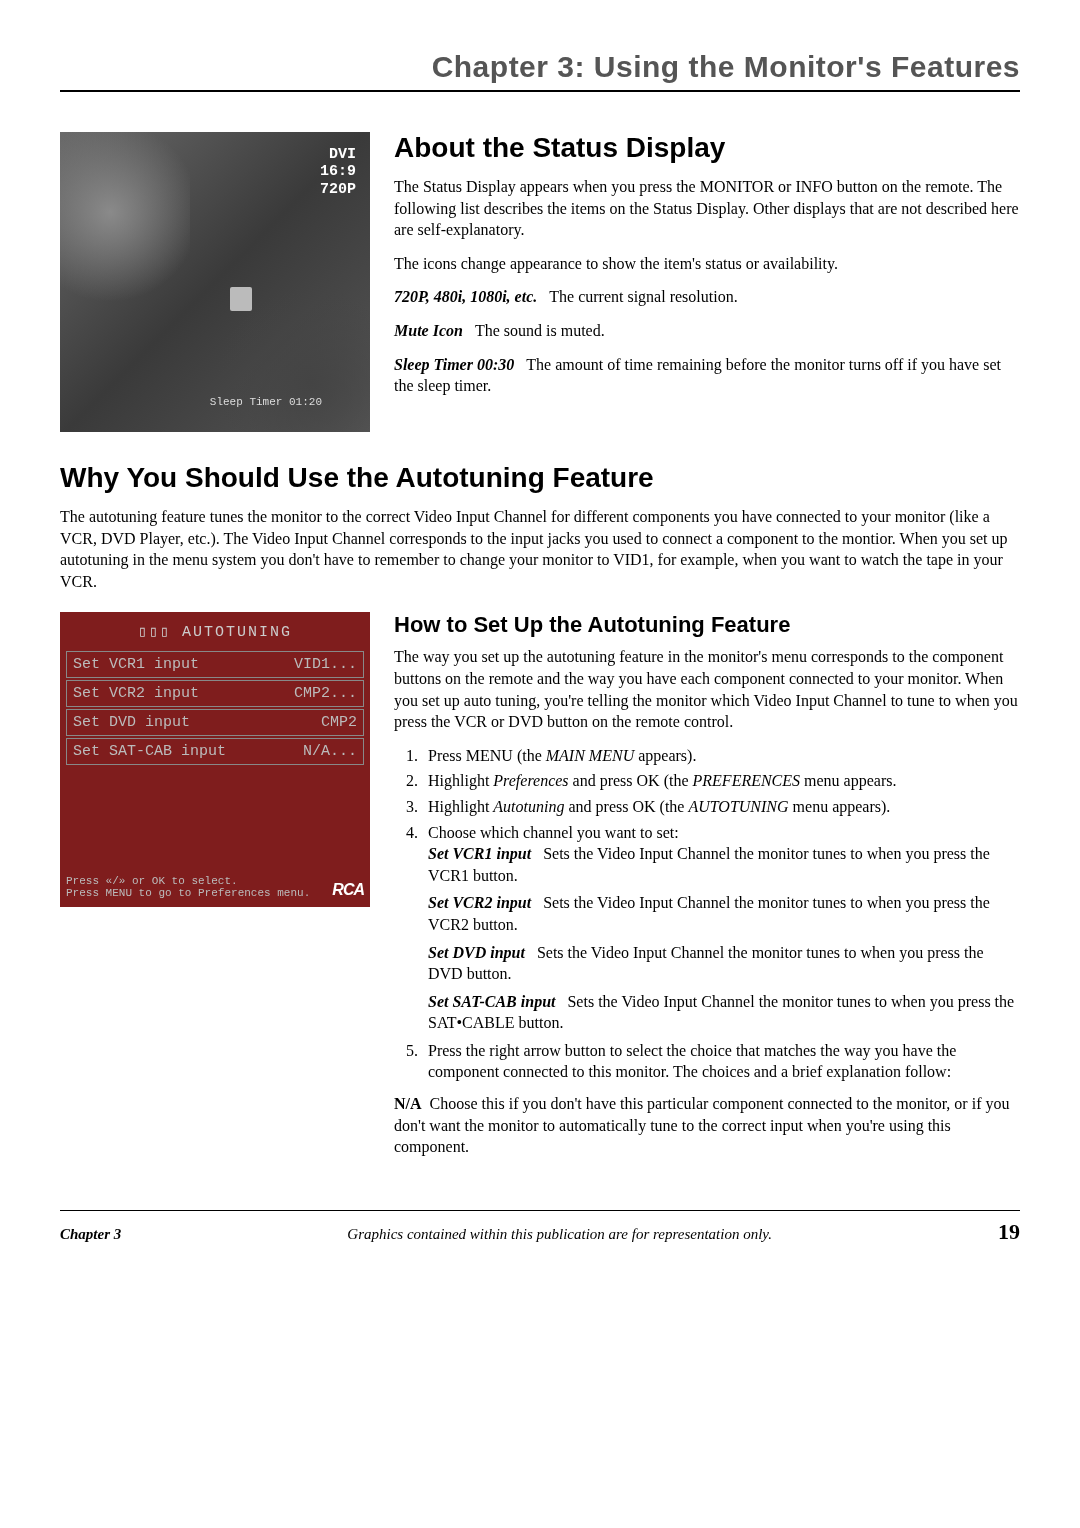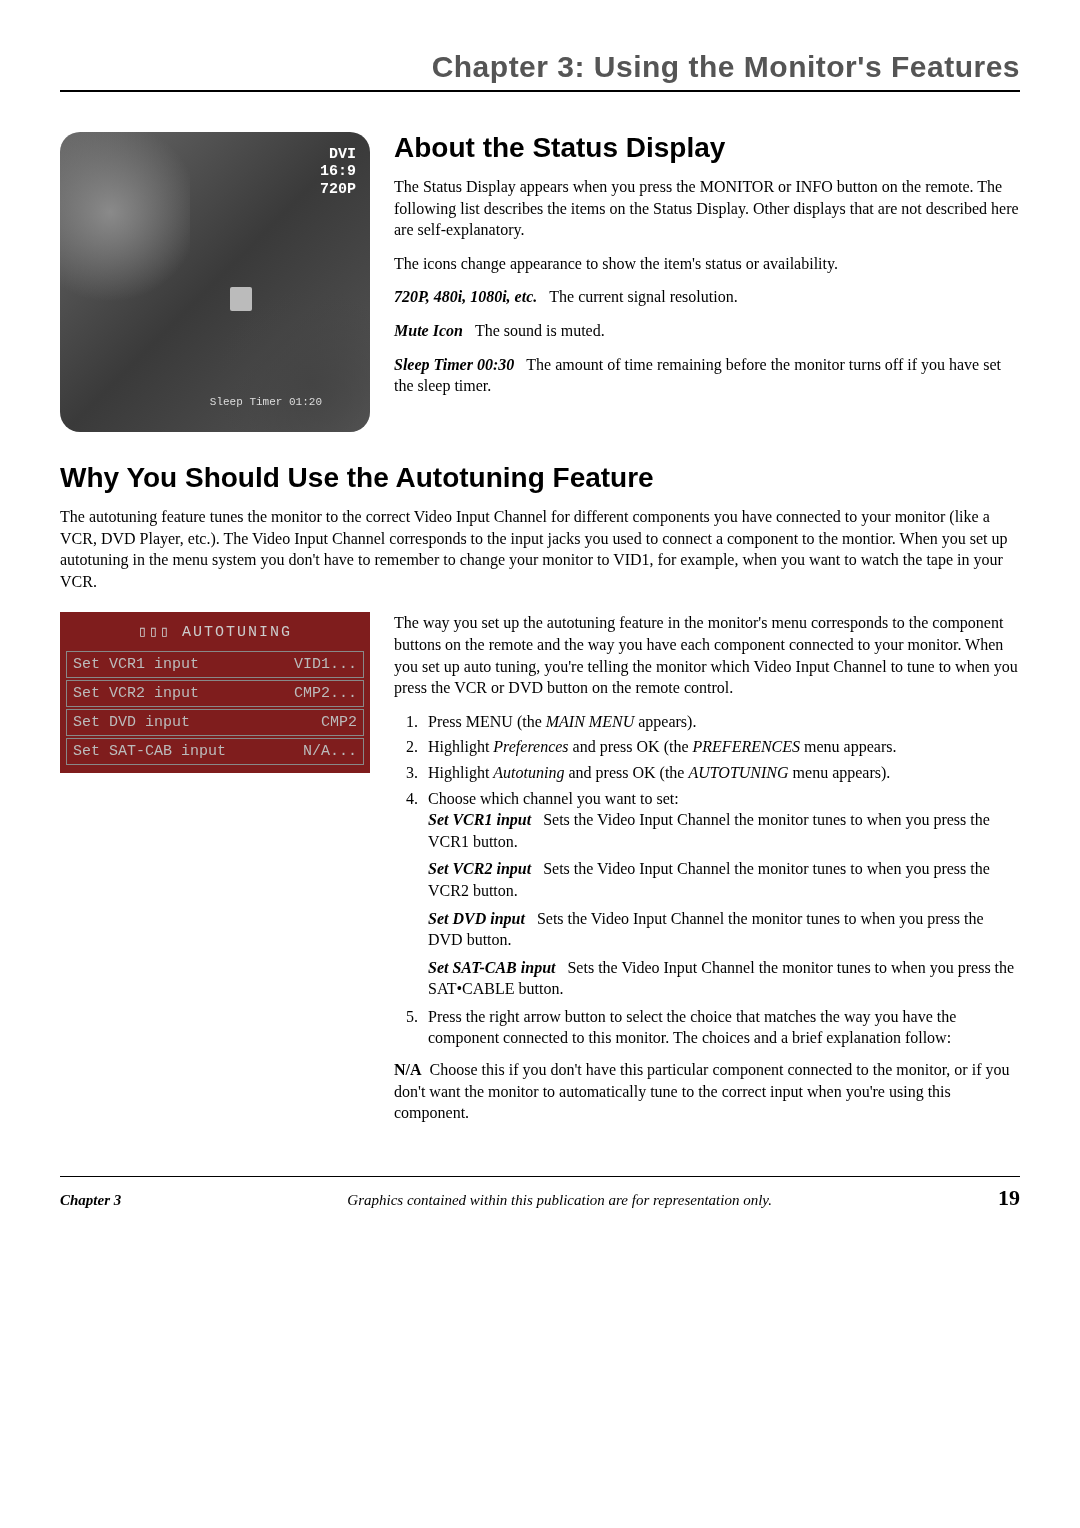--- a/index.html
+++ b/index.html
@@ -56,21 +56,20 @@
   .term {
     font-weight: bold;
     font-style: italic;
   }
   .status-img {
     width: 310px;
     height: 300px;
     background: linear-gradient(135deg, #6a6a6a 0%, #3a3a3a 50%, #555 100%);
     position: relative;
     overflow: hidden;
-    border-radius: 20px;
   }
   .status-overlay-top {
     position: absolute;
     top: 14px;
     right: 14px;
     color: #fff;
     font-family: 'Courier New', monospace;
     font-size: 15px;
     font-weight: bold;
     text-align: right;
@@ -214,23 +213,29 @@
             <span>CMP2...</span>
           </div>
         <div class="autotune-row">
             <span>Set DVD input</span>
             <span>CMP2</span>
           </div>
         <div class="autotune-row">
             <span>Set SAT-CAB input</span>
             <span>N/A...</span>
           </div>
+        <div class="autotune-footer">
+          <span><span>Press «/» or OK to select.</span>
+<span>Press MENU to go to Preferences menu.</span></span>
+          <span class="rca">RCA</span>
+        </div>
       </div>
     </div>
     <div class="text-col">
+      <h3>How to Set Up the Autotuning Feature</h3>
       <p>The way you set up the autotuning feature in the monitor's menu corresponds to the component buttons on the remote and the way you have each component connected to your monitor. When you set up auto tuning, you're telling the monitor which Video Input Channel to tune to when you press the VCR or DVD button on the remote control.</p>
       <ol>
         <li><span>Press MENU (the </span><em class="ui">MAIN MENU</em><span> appears).</span></li>
         <li><span>Highlight </span><em class="ui">Preferences</em><span> and press OK (the </span><em class="ui">PREFERENCES</em><span> menu appears.</span></li>
         <li><span>Highlight </span><em class="ui">Autotuning</em><span> and press OK (the </span><em class="ui">AUTOTUNING</em><span> menu appears).</span></li>
         <li><span>Choose which channel you want to set:</span>
           <p class="sub-def"><span class="term">Set VCR1 input</span>&nbsp;&nbsp;&nbsp;<span>Sets the Video Input Channel the monitor tunes to when you press the VCR1 button.</span></p>
           <p class="sub-def"><span class="term">Set VCR2 input</span>&nbsp;&nbsp;&nbsp;<span>Sets the Video Input Channel the monitor tunes to when you press the VCR2 button.</span></p>
           <p class="sub-def"><span class="term">Set DVD input</span>&nbsp;&nbsp;&nbsp;<span>Sets the Video Input Channel the monitor tunes to when you press the DVD button.</span></p>
           <p class="sub-def"><span class="term">Set SAT-CAB input</span>&nbsp;&nbsp;&nbsp;<span>Sets the Video Input Channel the monitor tunes to when you press the SAT•CABLE button.</span></p>

